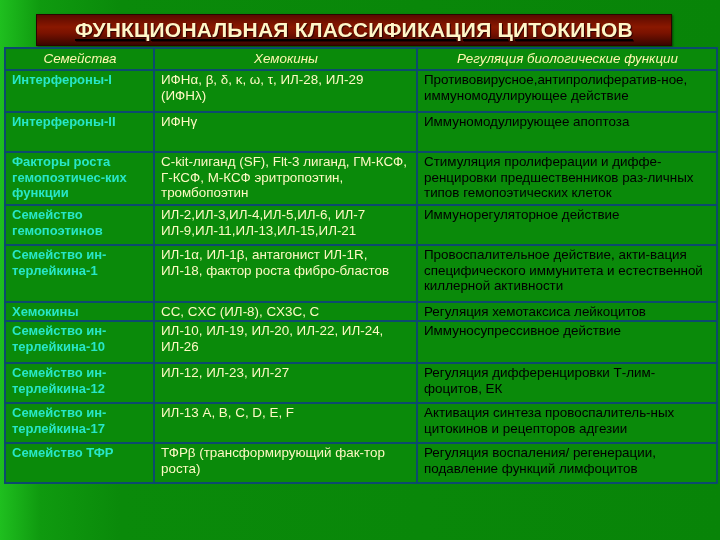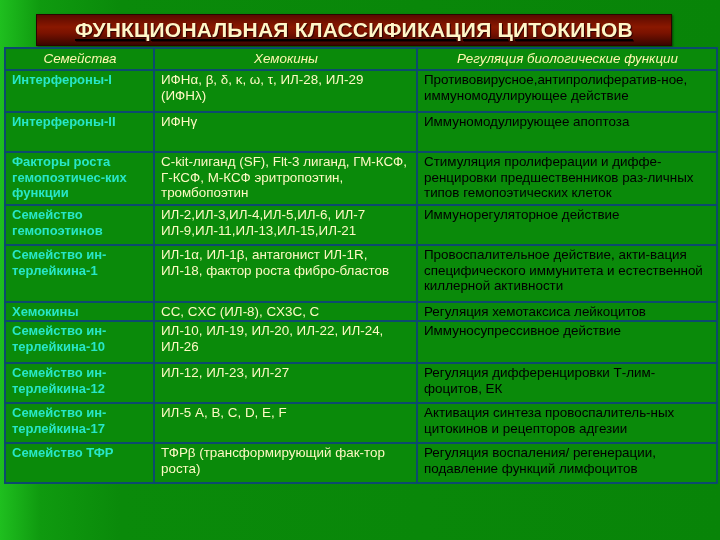--- a/index.html
+++ b/index.html
@@ -100,21 +100,21 @@
       <td class="cyto">ИЛ-10, ИЛ-19, ИЛ-20, ИЛ-22, ИЛ-24, ИЛ-26</td>
       <td class="func">Иммуносупрессивное действие</td>
     </tr>
     <tr style="height:40px">
       <td class="family">Семейство ин-терлейкина-12</td>
       <td class="cyto">ИЛ-12, ИЛ-23, ИЛ-27</td>
       <td class="func">Регуляция дифференцировки Т-лим-фоцитов, ЕК</td>
     </tr>
     <tr style="height:40px">
       <td class="family">Семейство ин-терлейкина-17</td>
-      <td class="cyto">ИЛ-5 A, B, C, D, E, F</td>
+      <td class="cyto">ИЛ-13 A, B, C, D, E, F</td>
       <td class="func">Активация синтеза провоспалитель-ных цитокинов и рецепторов адгезии</td>
     </tr>
     <tr style="height:40px">
       <td class="family">Семейство ТФР</td>
       <td class="cyto">ТФРβ (трансформирующий фак-тор роста)</td>
       <td class="func">Регуляция воспаления/ регенерации, подавление функций лимфоцитов</td>
     </tr>
   </tbody>
 </table>
 

